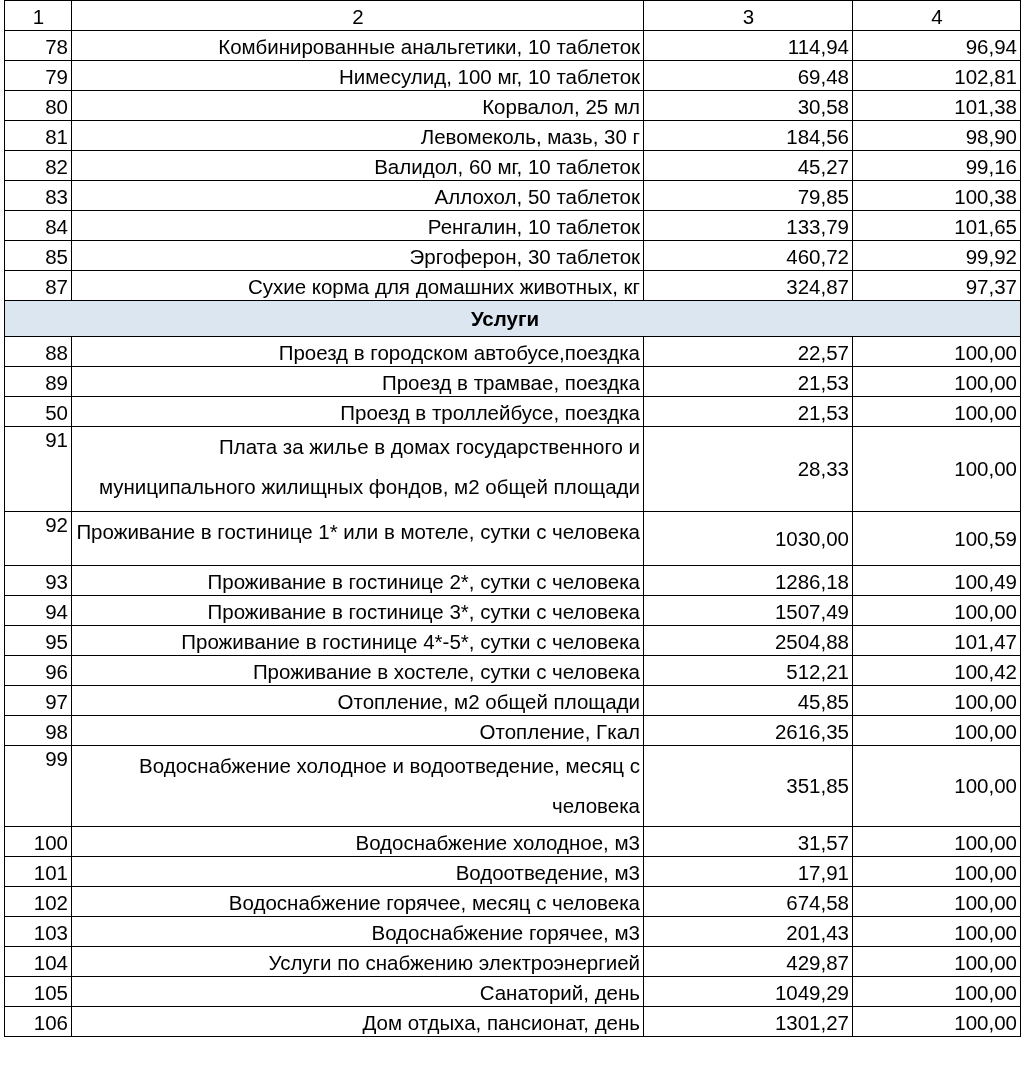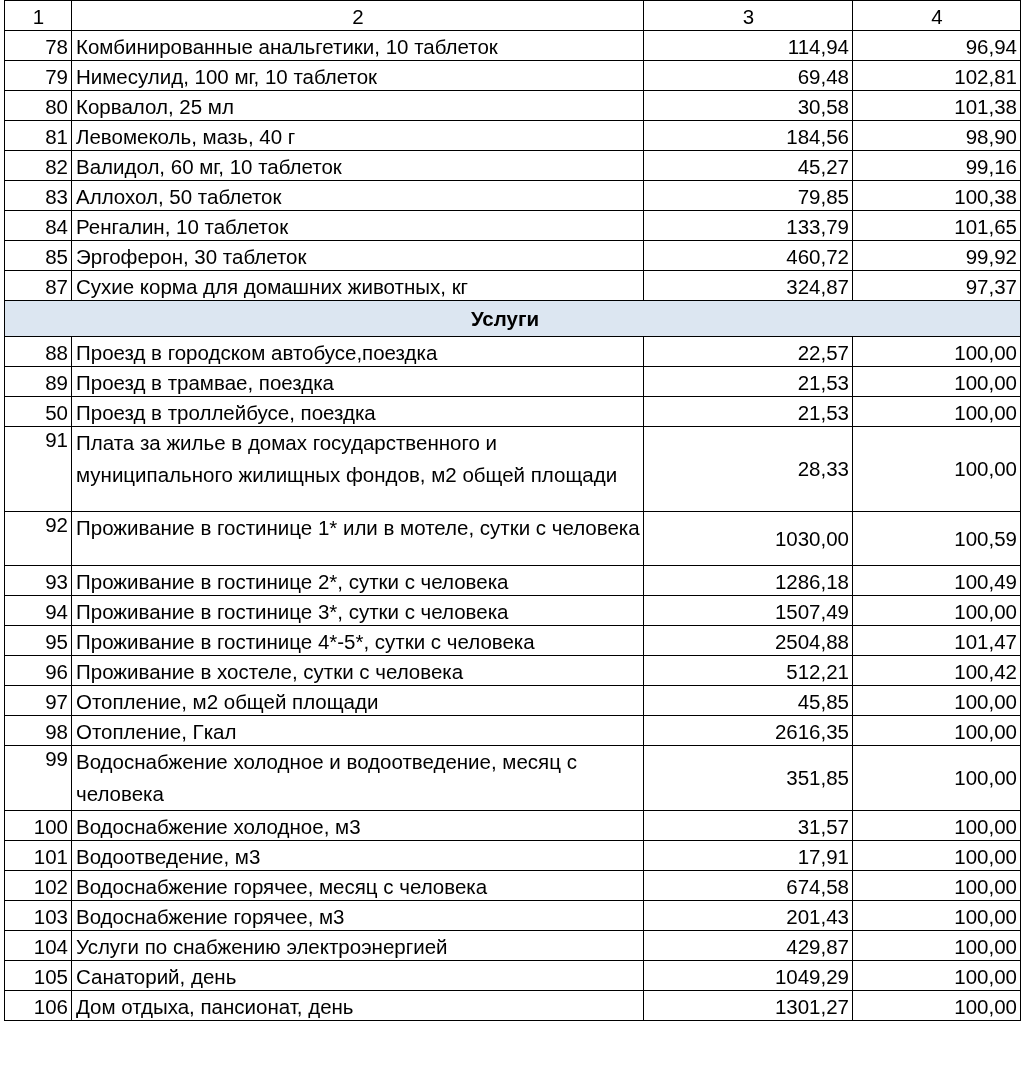--- a/index.html
+++ b/index.html
@@ -34,23 +34,23 @@
     vertical-align: bottom;
     height: 29px;
     white-space: normal;
     overflow: hidden;
   }
   table.grid tr.header td {
     text-align: center;
     height: 29px;
   }
   td.num, td.v3, td.v4 { text-align: right; }
-  td.name { text-align: left; padding-left: 4px; }
+  td.name { text-align: right; padding-left: 4px; }
   tr.multi td.num { vertical-align: top; margin-left: 10px; }
-  tr.multi td.name { vertical-align: top; line-height: 32px; }
+  tr.multi td.name { vertical-align: top; line-height: 40px; }
   tr.multi td.v3, tr.multi td.v4 { vertical-align: middle; }
   tr.section td {
     background: #dce6f1;
     font-weight: bold;
     text-align: center;
     height: 35px;
     vertical-align: middle;
     padding-right: 19px;
   }
   tr.r3 td { height: 84px; }
@@ -86,21 +86,21 @@
         <td class="v4">102,81</td>
       </tr>
       <tr>
         <td class="num">80</td>
         <td class="name">Корвалол, 25 мл</td>
         <td class="v3">30,58</td>
         <td class="v4">101,38</td>
       </tr>
       <tr>
         <td class="num">81</td>
-        <td class="name">Левомеколь, мазь, 40 г</td>
+        <td class="name">Левомеколь, мазь, 30 г</td>
         <td class="v3">184,56</td>
         <td class="v4">98,90</td>
       </tr>
       <tr>
         <td class="num">82</td>
         <td class="name">Валидол, 60 мг, 10 таблеток</td>
         <td class="v3">45,27</td>
         <td class="v4">99,16</td>
       </tr>
       <tr>

